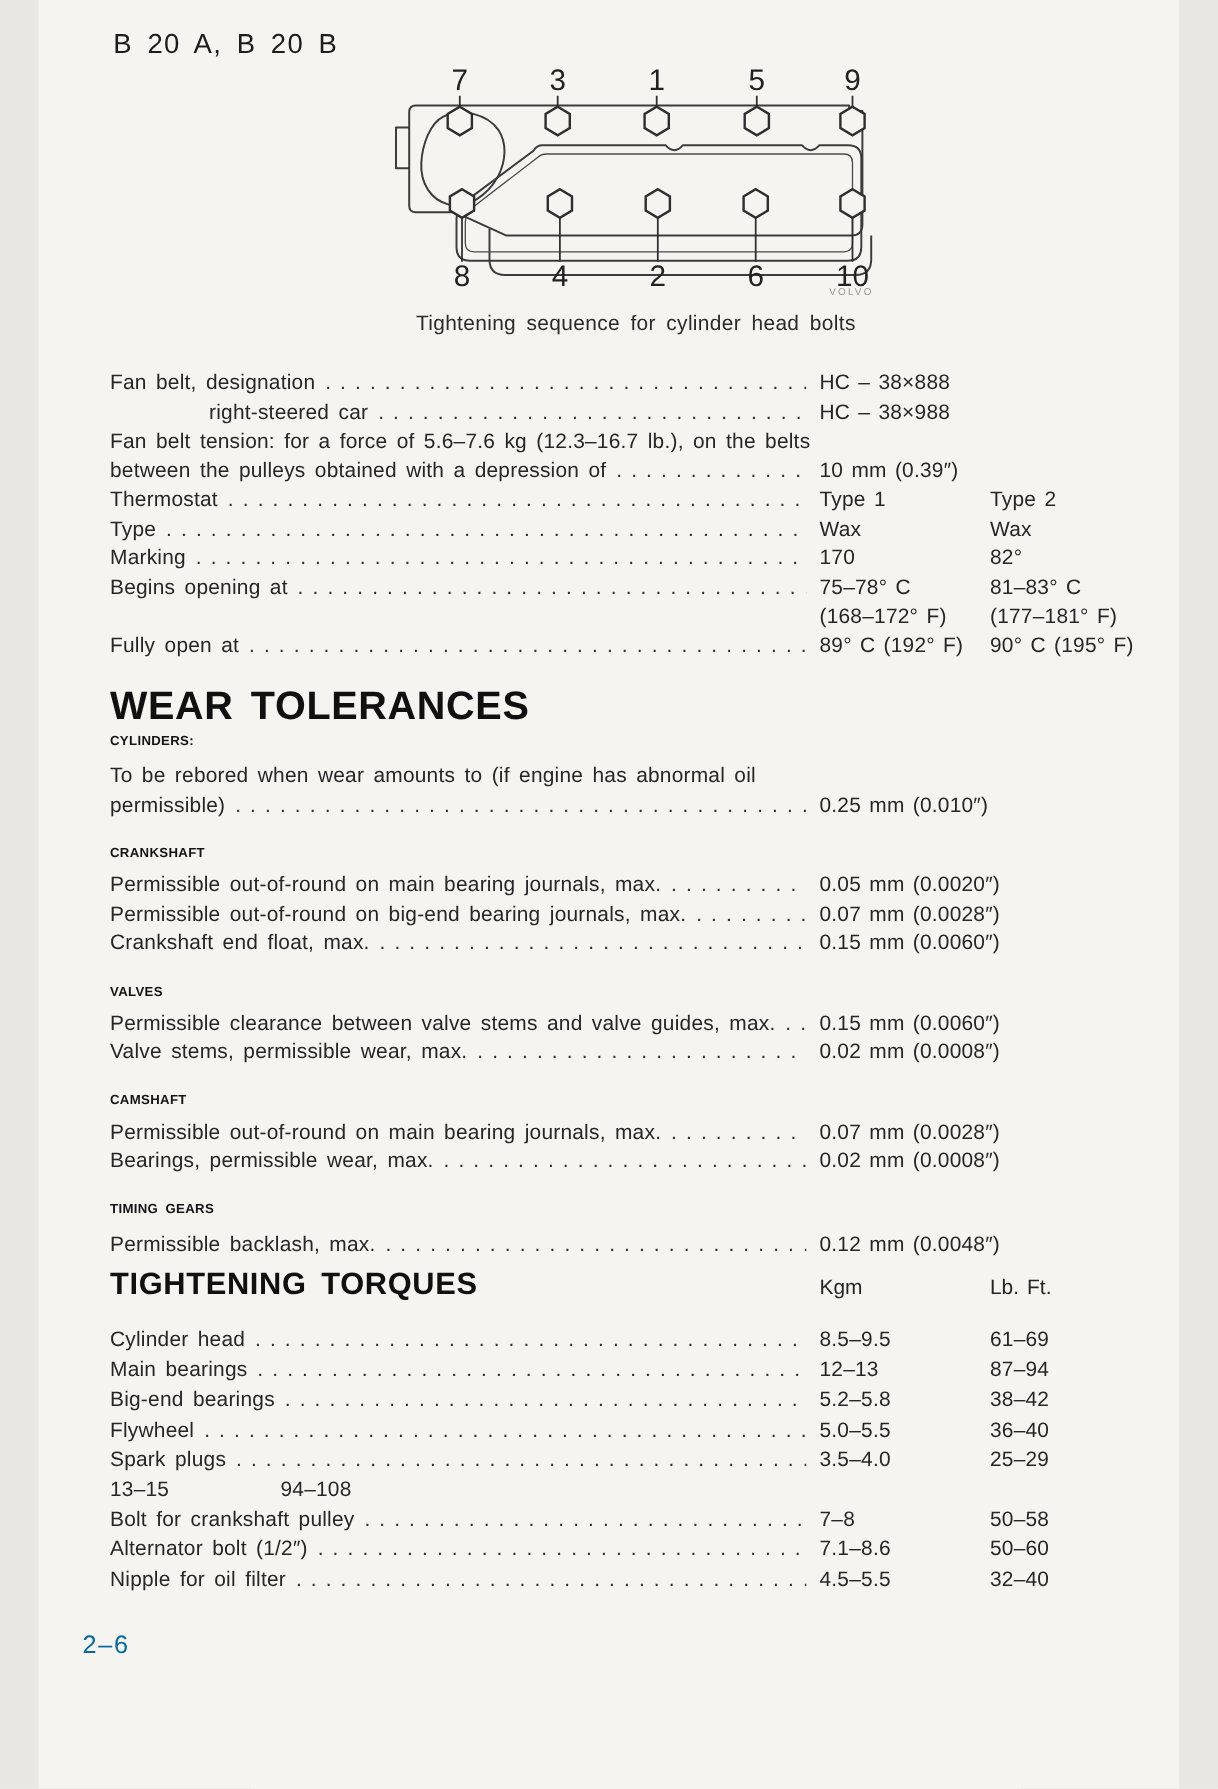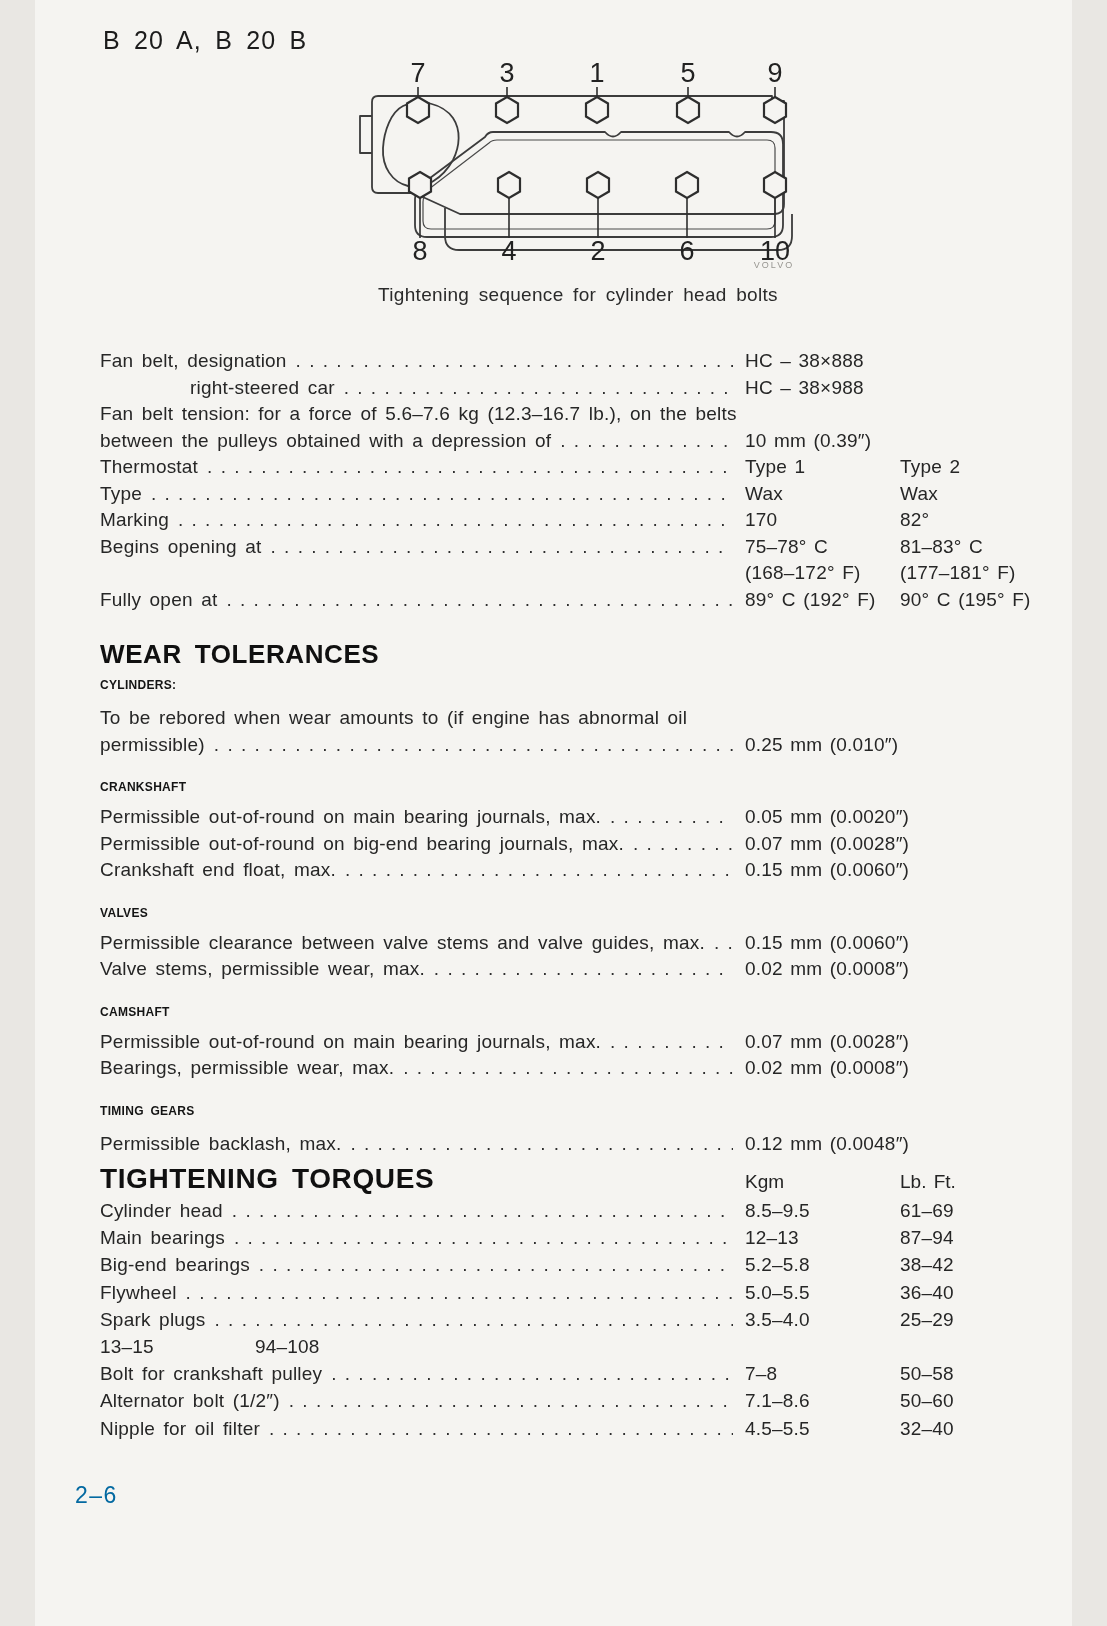--- a/index.html
+++ b/index.html
@@ -16,51 +16,51 @@
   .ln{fill:none;stroke:#3c3c3c;stroke-width:1.8px;stroke-linejoin:round;}
   .ln2{fill:none;stroke:#4a4a4a;stroke-width:1.2px;stroke-linejoin:round;}
   .hex{fill:#f5f4f1;stroke:#2e2e2e;stroke-width:2.2px;}
   .leader{stroke:#2e2e2e;stroke-width:1.6px;}
   .num{font-size:27px;fill:#222;text-anchor:middle;font-family:"Liberation Sans",sans-serif;}
   .brand{font-size:9px;fill:#979590;letter-spacing:2px;text-anchor:middle;font-family:"Liberation Sans",sans-serif;}
   .caption{
     position:absolute;left:298px;top:284px;width:490px;text-align:center;
     font-size:19px;word-spacing:4px;letter-spacing:.3px;color:#2a2a2a;
   }
-  .content{position:absolute;left:65px;top:348px;width:978px;}
+  .content{position:absolute;left:65px;top:336px;width:978px;}
   .spec-row{display:flex;align-items:baseline;line-height:26.5px;font-size:19px;letter-spacing:.2px;}
   .lblwrap{display:flex;align-items:baseline;width:645px;flex:none;overflow:hidden;}
   .longlbl .lblwrap{width:auto;flex:1 1 auto;overflow:visible;}
   .label{flex:none;white-space:nowrap;word-spacing:3px;}
   .label.indent{padding-left:90px;}
   .dots{flex:1 1 auto;overflow:hidden;white-space:nowrap;color:#2e2e2e;margin:0 12px 0 9px;}
   .dots::after{
     letter-spacing:1.5px;
     content:". . . . . . . . . . . . . . . . . . . . . . . . . . . . . . . . . . . . . . . . . . . . . . . . . . . . . . . . . . . . . . . . . . . . . . . . . . . . . . . . . . . . . . . .";
   }
   .nodots .dots::after{visibility:hidden;}
   .v1{width:155px;flex:none;white-space:nowrap;word-spacing:2px;}
   .v2{flex:1 1 auto;white-space:nowrap;word-spacing:2px;}
   .v2.ind{padding-left:16px;}
   .big{
-    font-size:26px;font-weight:bold;color:#101010;line-height:34px;
+    font-size:36px;font-weight:bold;color:#101010;line-height:34px;
     margin:24px 0 0 0;letter-spacing:.6px;word-spacing:5px;
   }
   .subhead{
     font-size:12px;font-weight:bold;color:#141414;line-height:27px;
     margin:16px 0 0 0;letter-spacing:.3px;word-spacing:3px;
   }
   .wt-section:first-child .subhead{margin-top:1px;}
   .wt-section .rows{margin-top:3px;}
   .wt-section:first-child .rows{margin-top:6px;}
   .wt-section:last-child .rows{margin-top:6px;}
   .tt-head{display:flex;align-items:baseline;margin-top:4px;}
   .tt-title{margin:0;font-size:28px;line-height:36px;width:645px;flex:none;}
   .colhead{font-size:19px;font-weight:normal;color:#242424;}
-  #torque-rows{margin-top:0;}
+  #torque-rows{margin-top:20px;}
   #torque-rows .spec-row{line-height:27.2px;}
   .pagenum{
     position:absolute;left:40px;top:1482px;font-size:23px;color:#0369a1;letter-spacing:1.5px;
   }
 </style>
 </head>
 <body>
 
 <div class="page">
 

